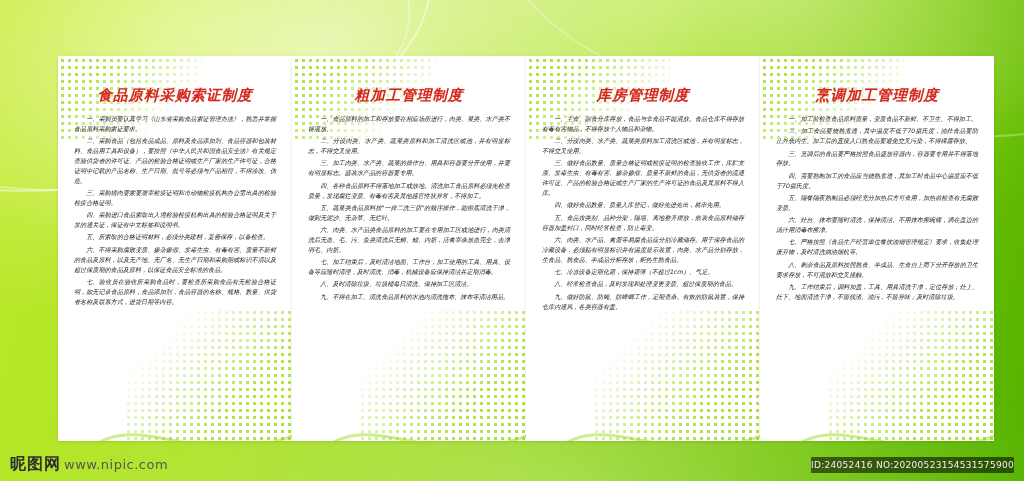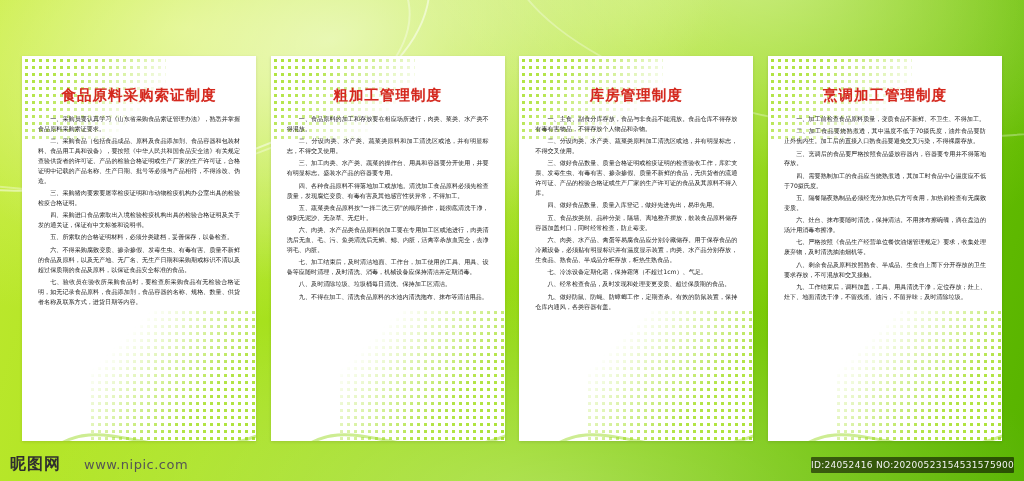--- a/index.html
+++ b/index.html
@@ -36,23 +36,24 @@
     position:absolute;border:2px solid rgba(255,255,255,.45);
     border-radius:50%;pointer-events:none;
   }
   .arc1{left:-210px;top:-120px;width:640px;height:300px;transform:rotate(-10deg);border-color:rgba(255,255,255,.5);}
   .arc2{left:-150px;top:-80px;width:560px;height:260px;transform:rotate(-10deg);border-color:rgba(255,255,255,.35);}
   .arc3{left:500px;top:-190px;width:760px;height:320px;transform:rotate(6deg);border-color:rgba(255,255,255,.30);}
 
   
   .panels{
     position:absolute;left:0;top:0;width:1024px;height:481px;
-    display:flex;justify-content:space-between;
-    padding:56px 22px 40px 22px;
+    display:flex;justify-content:flex-end;
+    padding:56px 30px 40px 22px;
     box-sizing:border-box;
+    font-style:italic;
   }
   .panel{
     position:relative;
     width:234px;height:385px;
     background:#ffffff;
     box-sizing:border-box;
     overflow:hidden;
     box-shadow:0 1px 3px rgba(0,0,0,.12);
   }
   
@@ -101,21 +102,21 @@
     margin:0 0 2.5px 0;
     text-indent:2em;
   }
   
   .footer{
     position:absolute;left:0;bottom:0;width:1024px;height:33px;
     display:flex;align-items:center;justify-content:space-between;
     padding:0 10px;box-sizing:border-box;
   }
   .brand{
-    display:flex;align-items:baseline;gap:23px;
+    display:flex;align-items:baseline;gap:3px;
     color:#3c3c3c;
   }
   .brand-cn{font-size:16px;font-weight:bold;color:#2f2f2f;letter-spacing:1px;}
   .brand-url{font-size:13px;color:#555;letter-spacing:.5px;}
   .idtag{
     background:rgba(0,0,0,.55);
     color:#f2f2f2;
     font-size:9px;
     padding:3px 0;
     letter-spacing:.3px;

